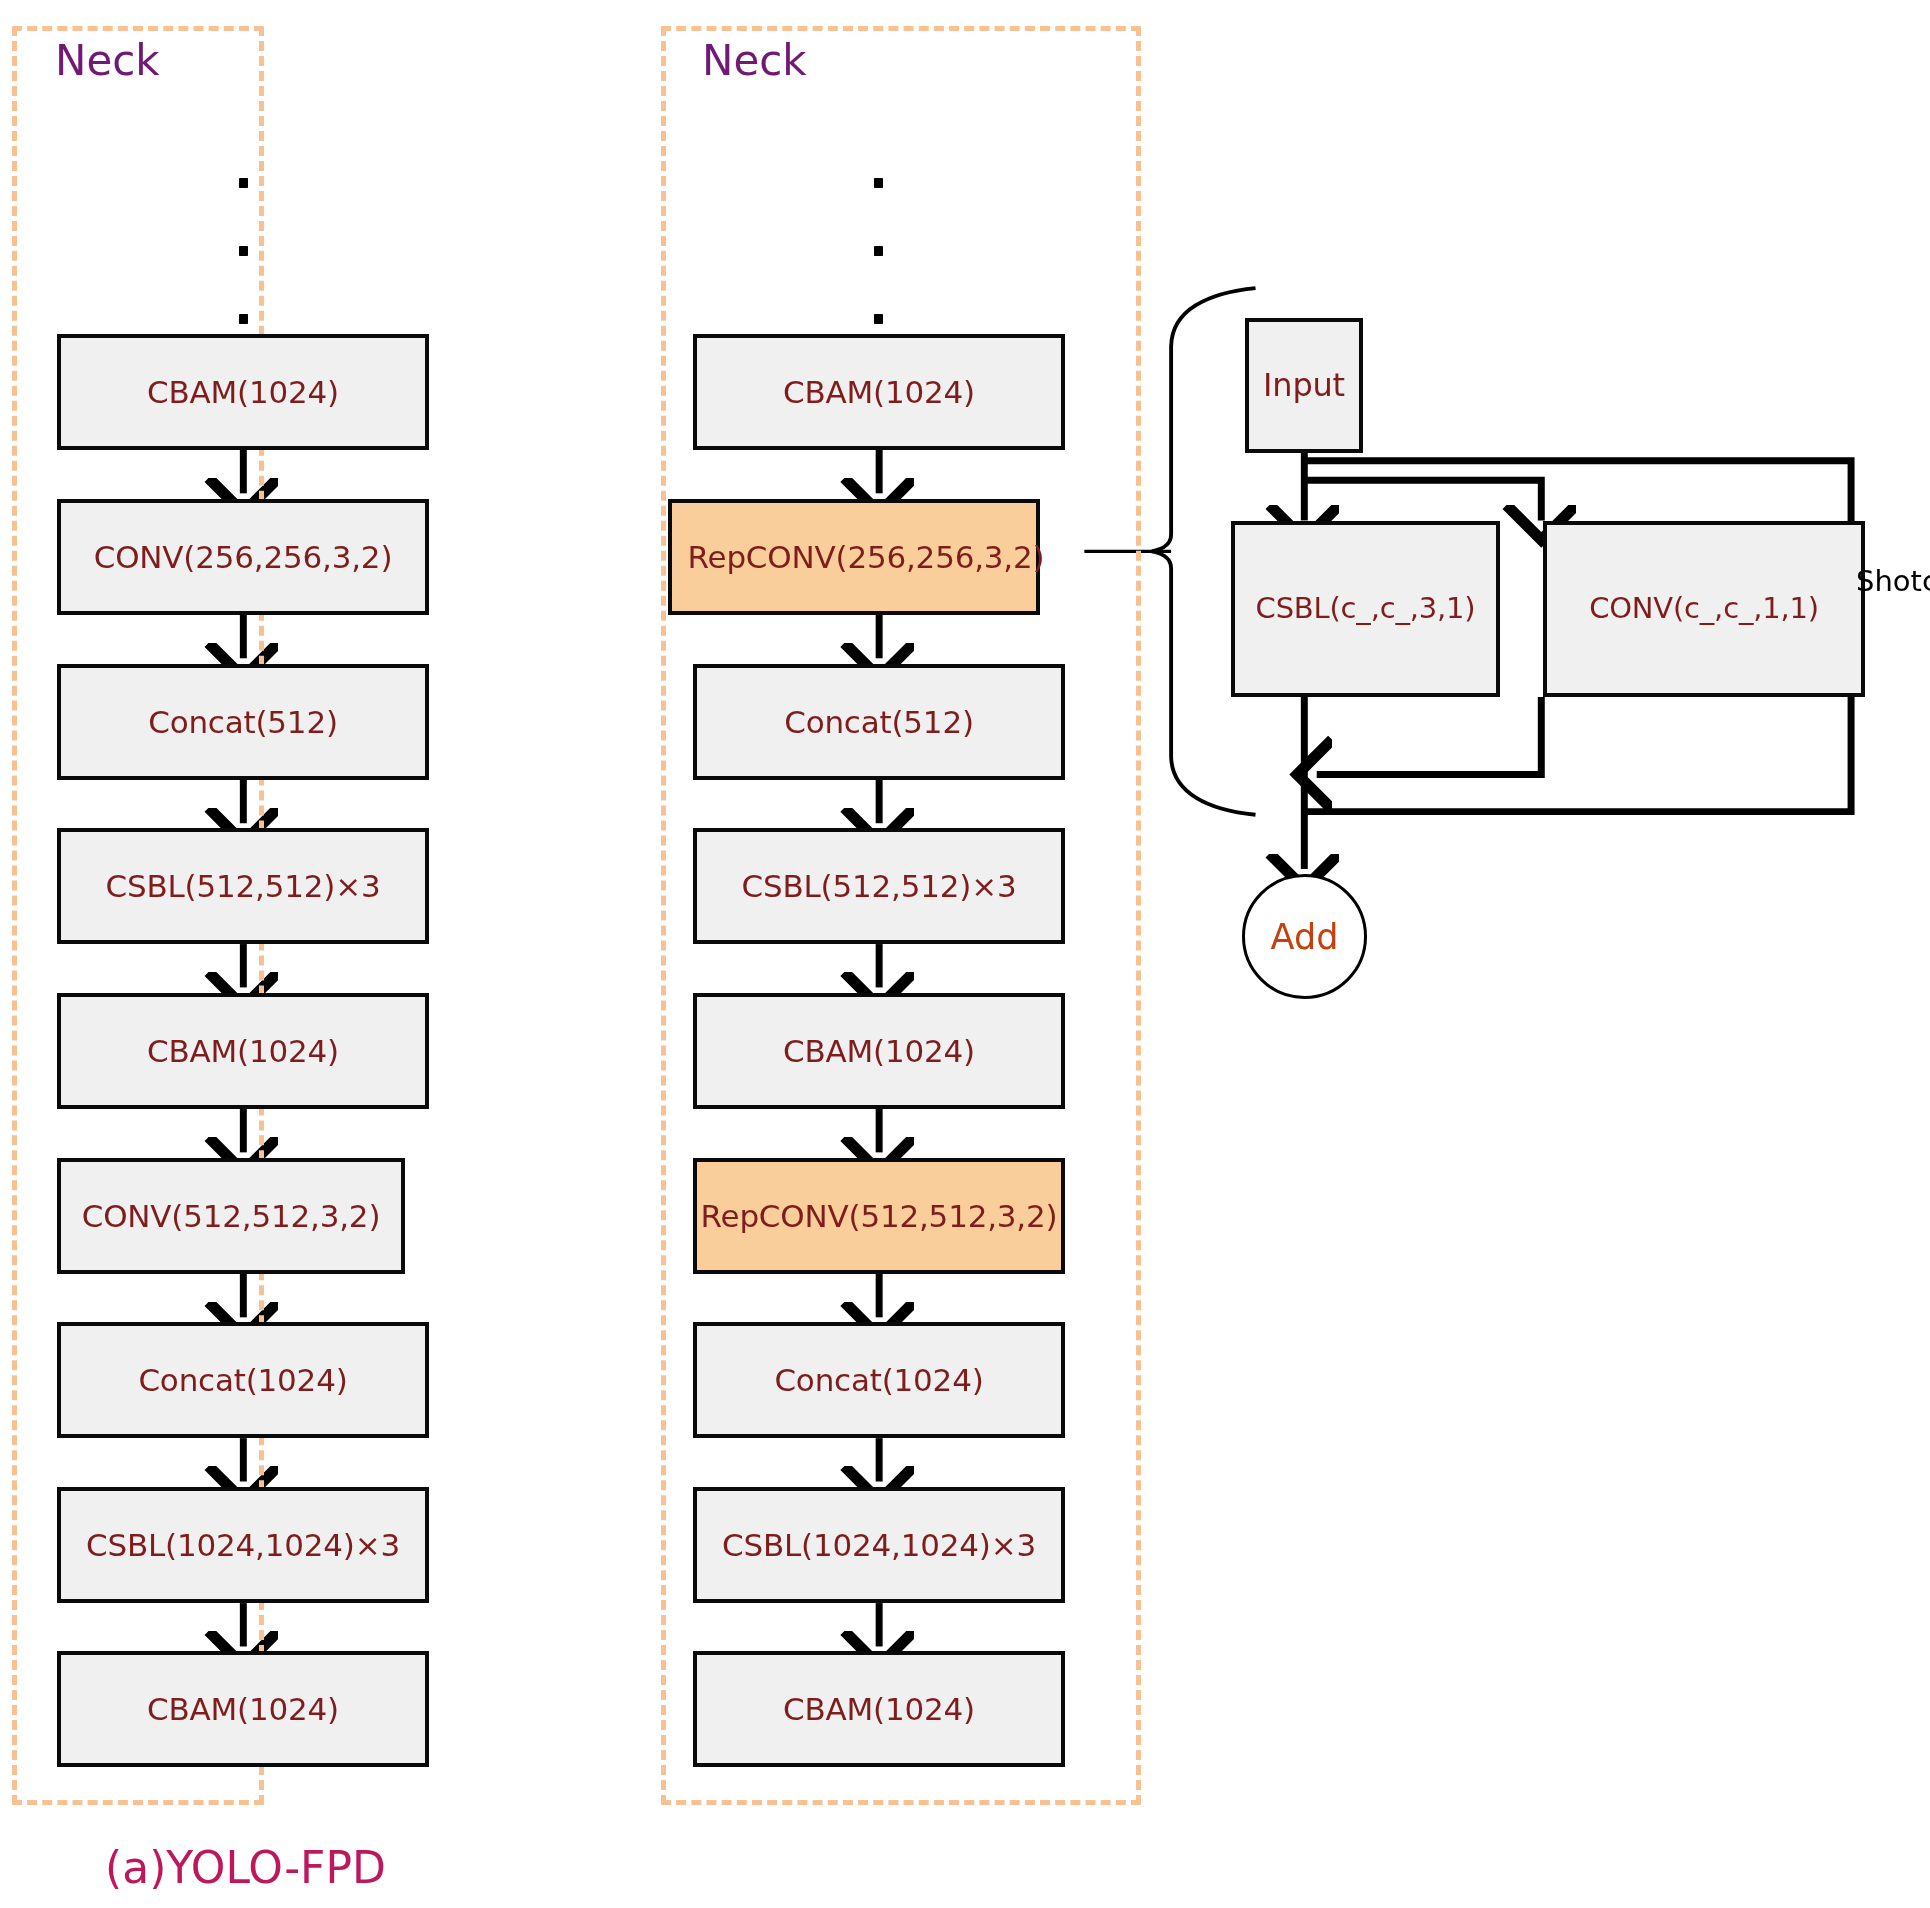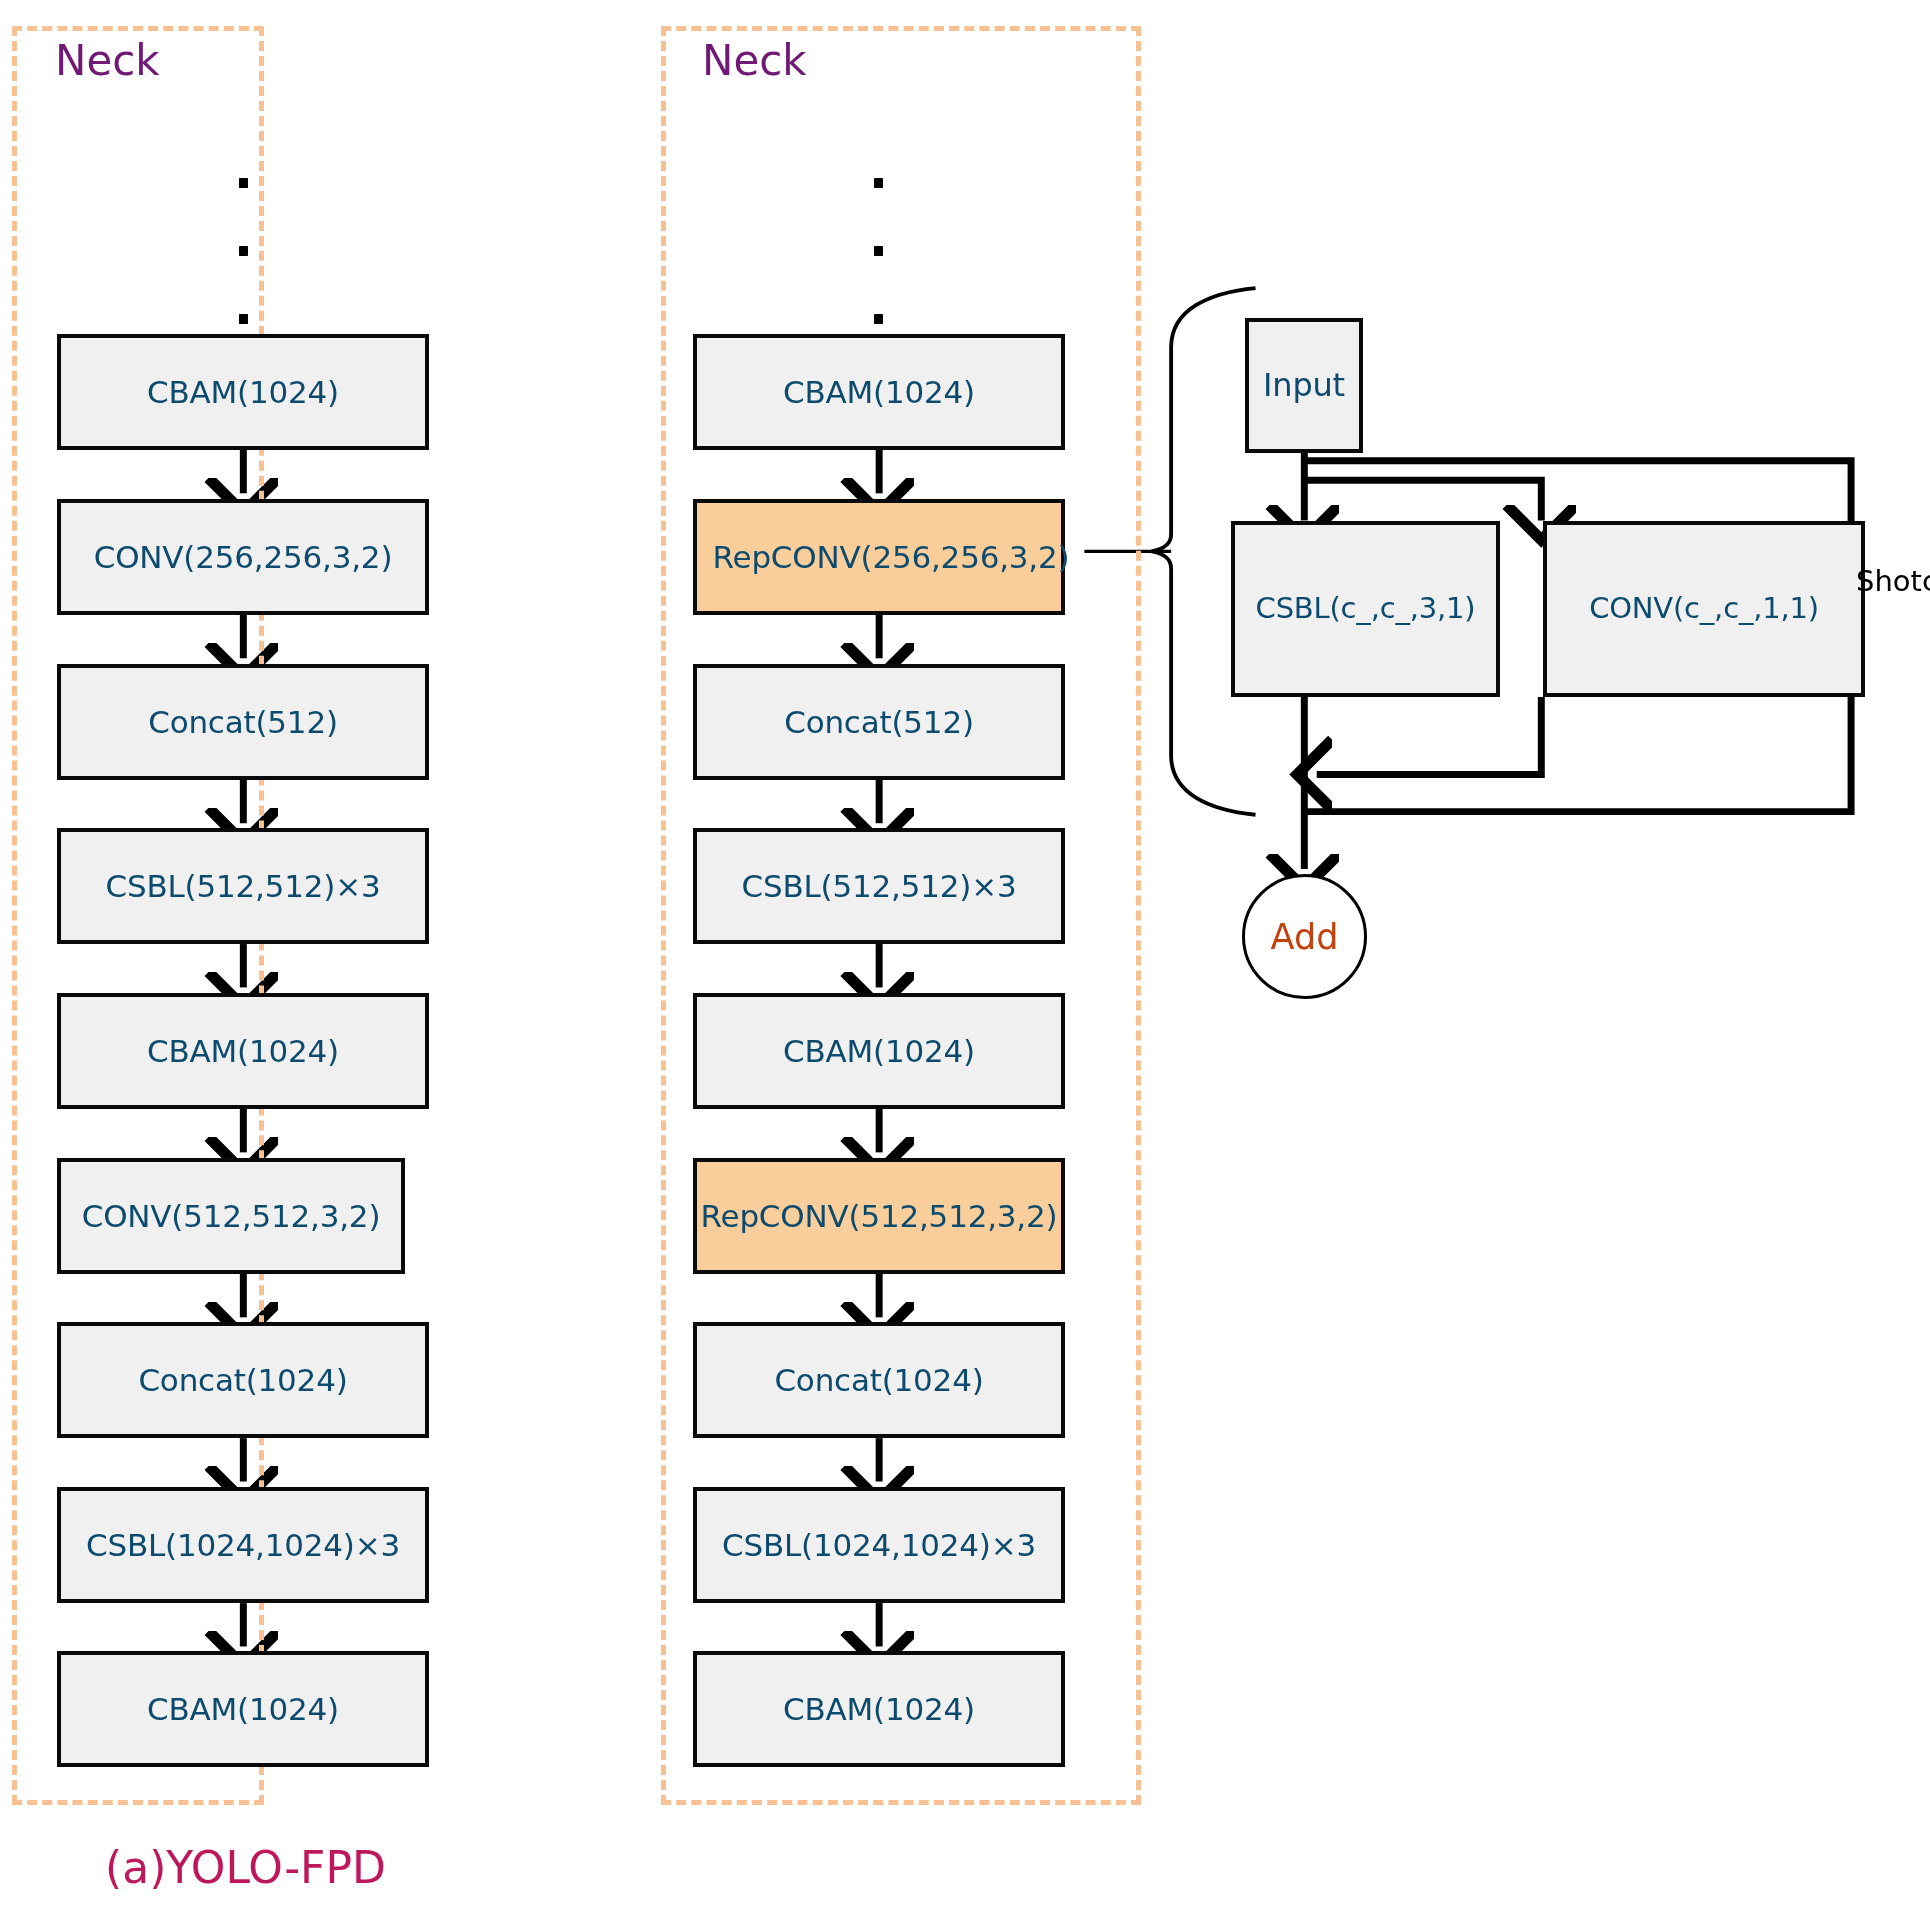--- a/index.html
+++ b/index.html
@@ -23,21 +23,21 @@
     font-size:42px;
     line-height:1;
     white-space:nowrap;
   }
   .node{
     position:absolute;
     box-sizing:border-box;
     border:4.6px solid #0a0a0a;
     background:#f0f0f0;
     display:flex;align-items:center;justify-content:center;
-    color:#0c4a6e;
+    color:#7f1d1d;
     font-size:31px;
     line-height:1.1;
     white-space:nowrap;
     letter-spacing:-0.2px;
   }
   .node.highlight{background:#F9CE9B;}
   .node.small{font-size:29px;}
   .node.input-node{font-size:32px;}
   .dot{
     position:absolute;width:8.5px;height:10px;background:#000;border-radius:0.8px;
@@ -143,21 +143,21 @@
   <div class="caption" style="left:105px;top:1842px;">(a)YOLO-FPD</div>
 
   <div class="panel" style="left:661px;top:25.6px;width:480px;height:1779px;"></div>
   <div class="panel-title" style="left:702px;top:40px;">Neck</div>
 
   <div class="dot" style="left:874px;top:178px;"></div>
   <div class="dot" style="left:874px;top:246px;"></div>
   <div class="dot" style="left:874px;top:314px;"></div>
 
   <div class="node" style="left:693px;top:334px;width:372px;height:116px;">CBAM(1024)</div>
-  <div class="node highlight" style="left:693px;top:499px;width:372px;height:116px;padding-left:24px;">RepCONV(256,256,3,2)</div>
+  <div class="node highlight" style="left:668px;top:499px;width:372px;height:116px;padding-left:24px;">RepCONV(256,256,3,2)</div>
   <div class="node" style="left:693px;top:664px;width:372px;height:116px;">Concat(512)</div>
   <div class="node" style="left:693px;top:828px;width:372px;height:116px;">CSBL(512,512)×3</div>
   <div class="node" style="left:693px;top:993px;width:372px;height:116px;">CBAM(1024)</div>
   <div class="node highlight" style="left:693px;top:1158px;width:372px;height:116px;">RepCONV(512,512,3,2)</div>
   <div class="node" style="left:693px;top:1322px;width:372px;height:116px;">Concat(1024)</div>
   <div class="node" style="left:693px;top:1487px;width:372px;height:116px;">CSBL(1024,1024)×3</div>
   <div class="node" style="left:693px;top:1651px;width:372px;height:116px;">CBAM(1024)</div>
 
 
   <div class="node input-node" style="left:1245px;top:318px;width:118px;height:135px;">Input</div>

